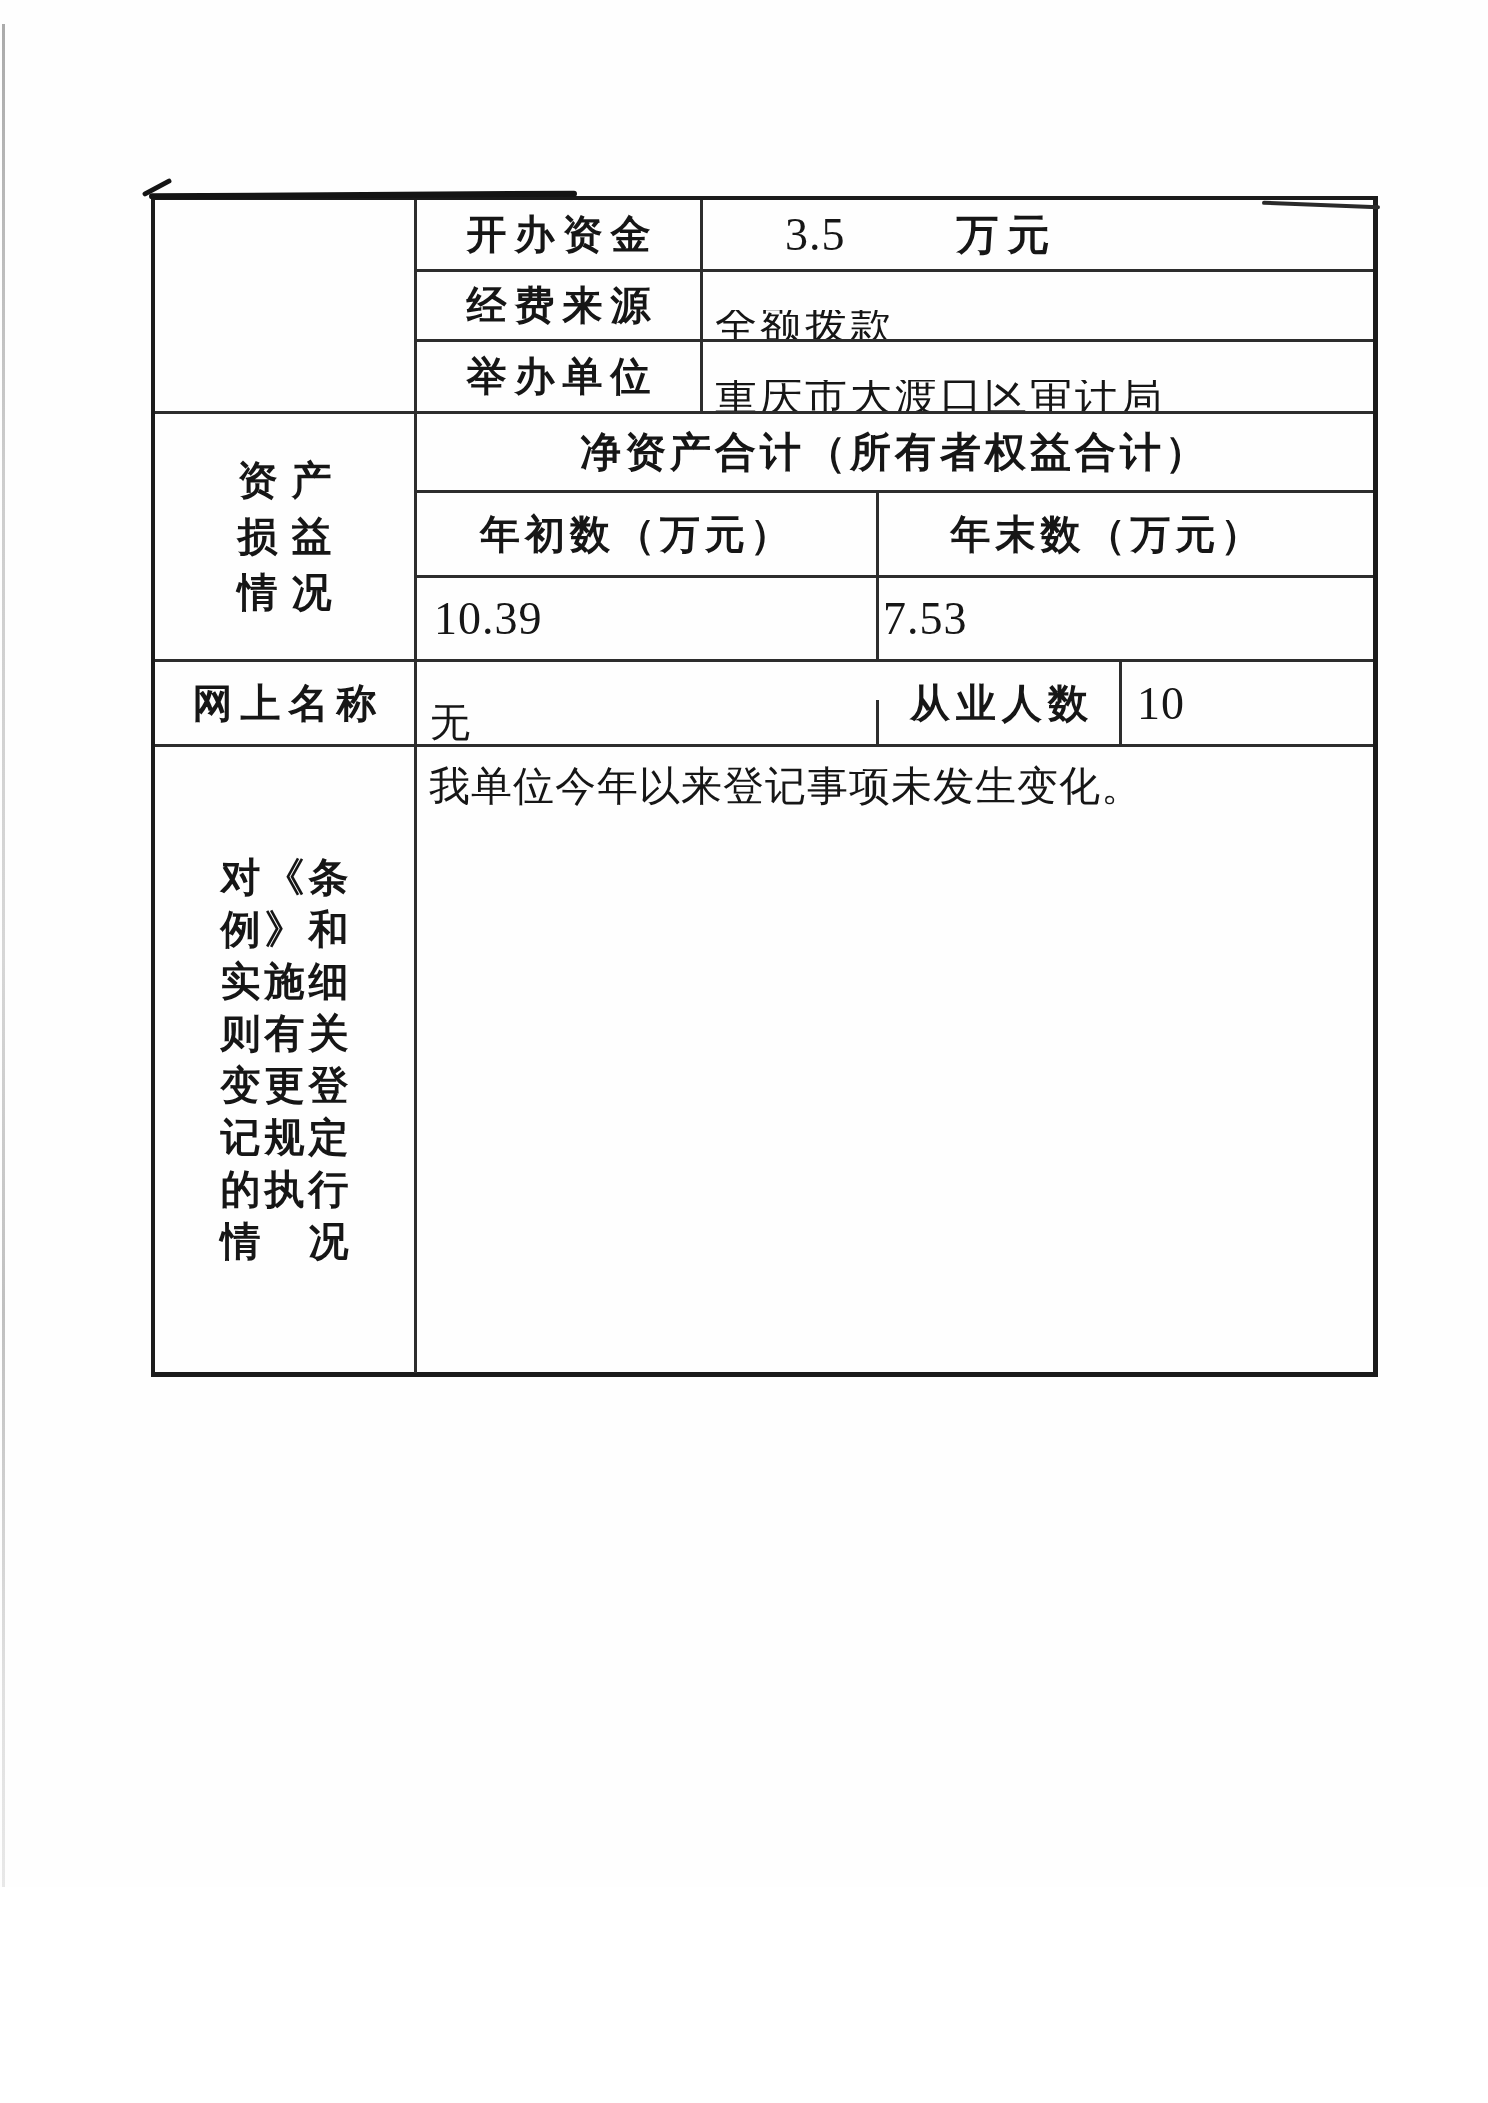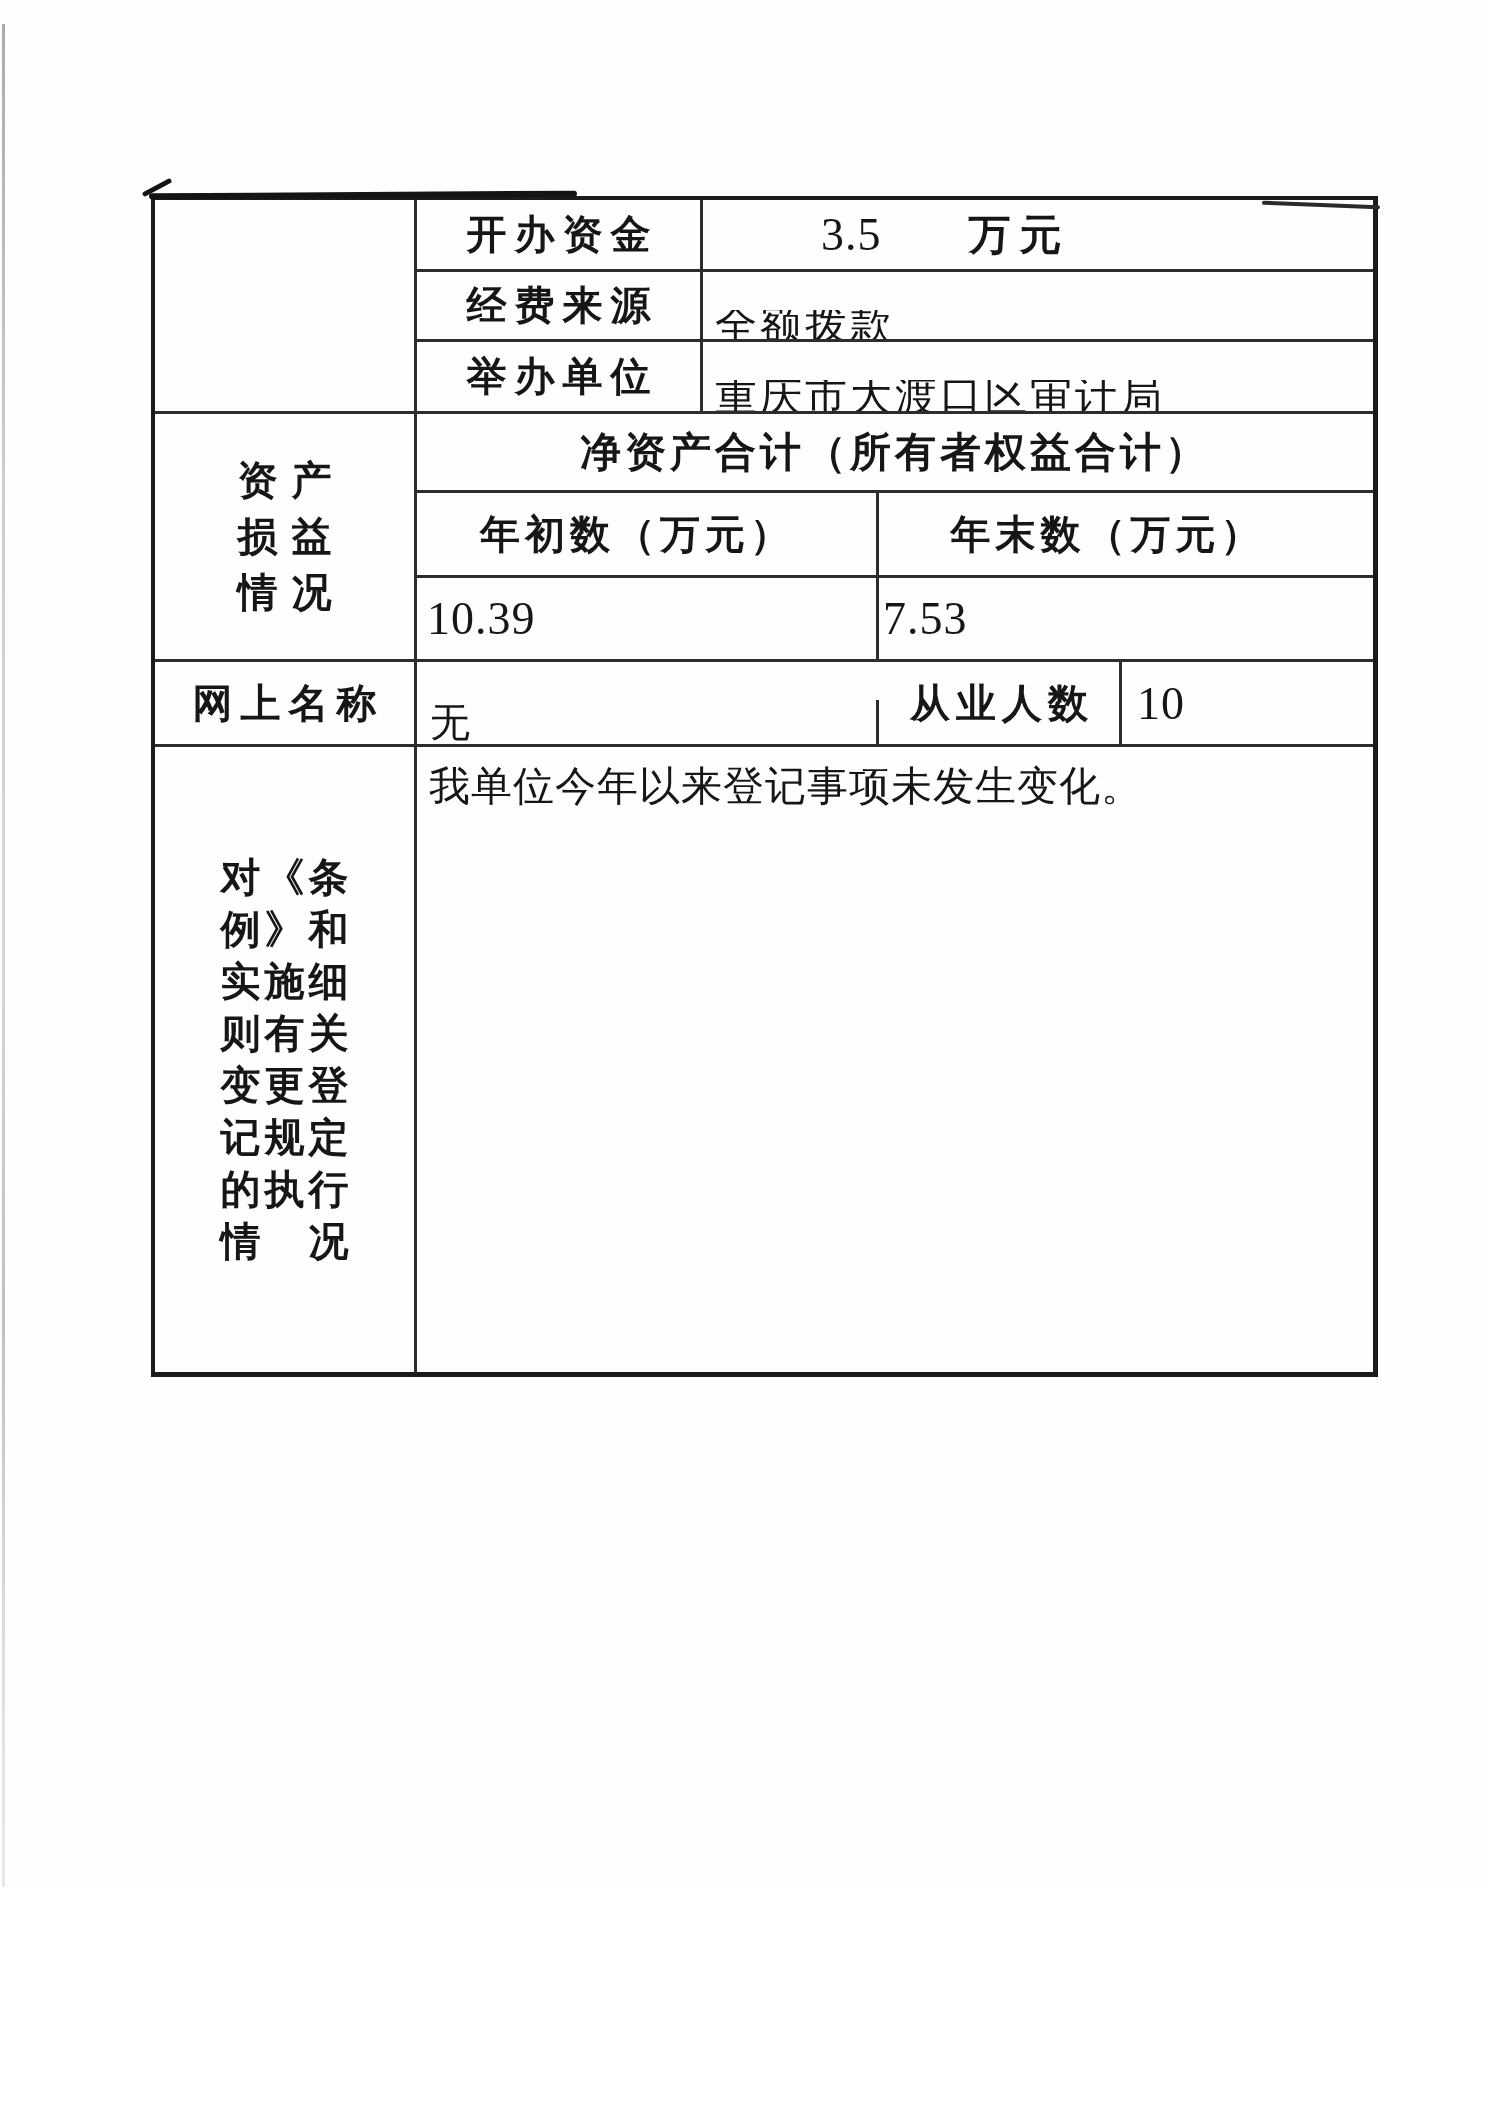--- a/index.html
+++ b/index.html
@@ -97,31 +97,31 @@
   }
   .num {
     font-weight: 400;
     font-size: 46px;
     letter-spacing: 1px;
   }
   .center { justify-content: center; }
 
   .c-empty      { grid-row: 1 / 4; grid-column: 1 / 2; }
   .c-lab1       { grid-row: 1; grid-column: 2; }
-  .c-val1       { grid-row: 1; grid-column: 3 / 6; padding-left: 118px; gap: 87px; }
+  .c-val1       { grid-row: 1; grid-column: 3 / 6; padding-left: 82px; gap: 111px; }
   .c-lab2       { grid-row: 2; grid-column: 2; }
   .c-val2       { grid-row: 2; grid-column: 3 / 6; padding-left: 12px; }
   .c-lab3       { grid-row: 3; grid-column: 2; }
   .c-val3       { grid-row: 3; grid-column: 3 / 6; padding-left: 12px; }
   .c-assets     { grid-row: 4 / 7; grid-column: 1; flex-direction: column; justify-content: center; }
   .c-assets .vline { line-height: 56px; font-weight: 600; font-size: 40px; letter-spacing: 14px; text-indent: 14px; }
   .c-nethdr     { grid-row: 4; grid-column: 2 / 6; font-size: 41px; letter-spacing: 4px; font-weight: 600; }
   .c-yshdr      { grid-row: 5; grid-column: 2 / 4; font-size: 40px; letter-spacing: 5px; font-weight: 600; padding-right: 18px; }
   .c-yehdr      { grid-row: 5; grid-column: 4 / 6; font-size: 40px; letter-spacing: 5px; font-weight: 600; padding-right: 36px; }
-  .c-ysval      { grid-row: 6; grid-column: 2 / 4; padding-left: 10px; }
+  .c-ysval      { grid-row: 6; grid-column: 2 / 4; padding-left: 17px; }
   .c-yeval      { grid-row: 6; grid-column: 4 / 6; padding-left: 4px; }
   .c-onlab      { grid-row: 7; grid-column: 1; }
   .c-onval      { grid-row: 7; grid-column: 2 / 4; padding-left: 13px; font-size: 40px; }
   .c-stlab      { grid-row: 7; grid-column: 4; font-size: 40px; letter-spacing: 6px; text-indent: 6px; font-weight: 600; }
   .c-stval      { grid-row: 7; grid-column: 5; padding-left: 15px; }
   .c-reglab     { grid-row: 8; grid-column: 1; flex-direction: column; justify-content: center; }
   .c-reglab .vline { line-height: 52px; font-weight: 600; font-size: 40px; letter-spacing: 4px; text-indent: 4px; }
   .c-regval     { grid-row: 8; grid-column: 2 / 6; align-items: flex-start; padding: 12px 0 0 12px; font-size: 41px; letter-spacing: 1px; }
   .unit-gap { letter-spacing: 9px; text-indent: 0; font-weight: 600; font-size: 42px; }
 </style>

